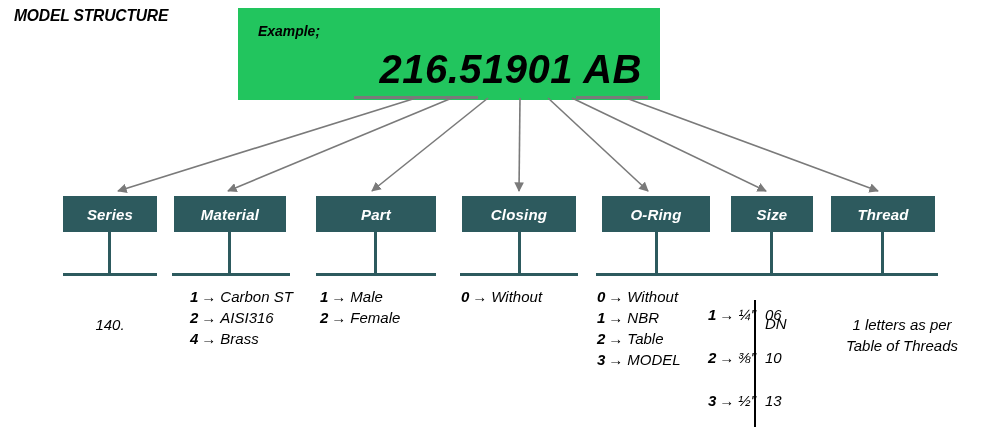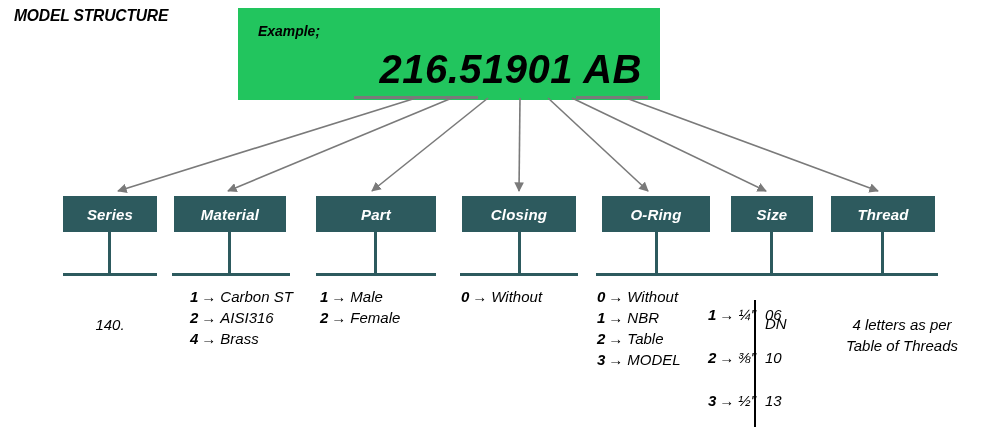--- a/index.html
+++ b/index.html
@@ -287,16 +287,16 @@
       <span class="sz-code">2</span><span class="sz-arrow">→</span><span class="sz-val frac">⅜"</span>
     </div>
     <div class="size-dn" style="top:64px;">10</div>
 
     <div class="size-row" style="left:0px; top:107px;">
       <span class="sz-code">3</span><span class="sz-arrow">→</span><span class="sz-val frac">½"</span>
     </div>
     <div class="size-dn" style="top:107px;">13</div>
   </div>
 
-  <div class="plain center-txt" style="left:826px; top:286px; width:152px;">4 letters as per</div>
+  <div class="plain center-txt" style="left:826px; top:286px; width:152px;">1 letters as per</div>
   <div class="plain center-txt" style="left:826px; top:307px; width:152px;">Table of Threads</div>
 
 </div>
 
 </body></html>

